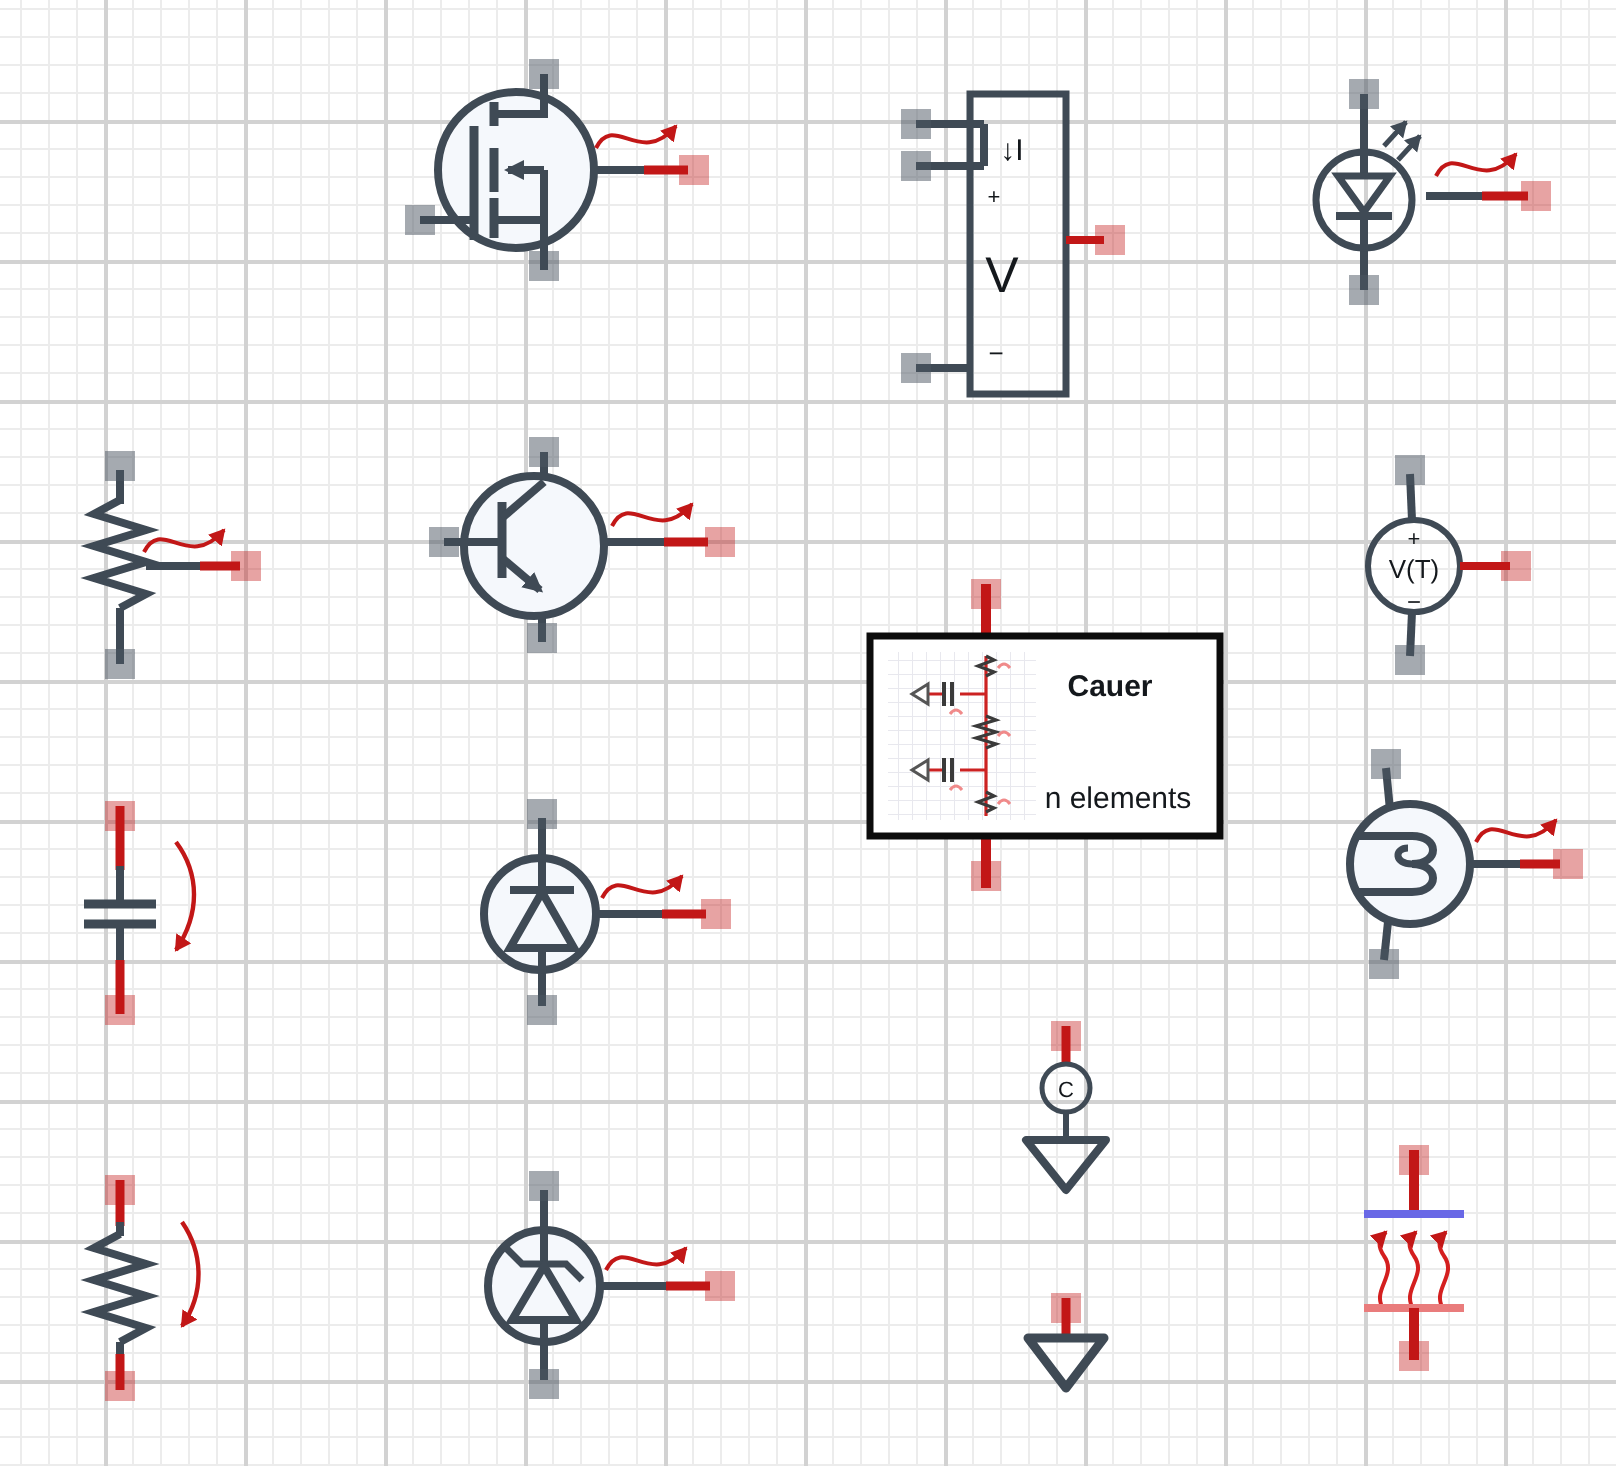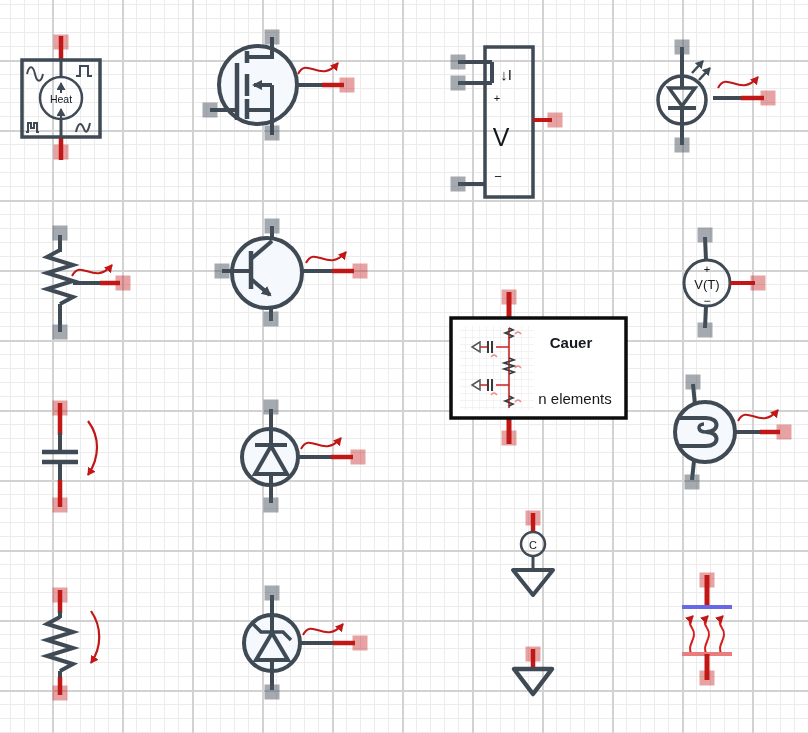--- a/index.html
+++ b/index.html
@@ -36,39 +36,20 @@
       <path d="M0,0 L8,4.5 L0,9 Z" fill="#3f4a55"></path>
     </marker>
     <marker id="mdl" markerUnits="userSpaceOnUse" markerWidth="13" markerHeight="13" refX="8" refY="5" orient="auto">
       <path d="M0,0 L10,5 L0,10 Z" fill="#3f4a55"></path>
     </marker>
   </defs>
 </svg>
 
 <div class="canvas">
 
-  <div class="comp" style="left:16px;top:30px">
-    <svg width="90" height="132" viewBox="0 0 90 132">
-      <line class="rd" x1="45" y1="6" x2="45" y2="30" stroke-width="4.5"></line>
-      <rect class="rpad" x="37.5" y="4.5" width="15" height="15"></rect>
-      <line class="rd" x1="45" y1="107" x2="45" y2="130" stroke-width="4.5"></line>
-      <rect class="rpad" x="37.5" y="114.5" width="15" height="15"></rect>
-      <rect x="6" y="30" width="78" height="77" fill="#ffffff" class="dk" stroke-width="3.5"></rect>
-      <line class="dk" x1="45" y1="30" x2="45" y2="48" stroke-width="3"></line>
-      <line class="dk" x1="45" y1="89" x2="45" y2="107" stroke-width="3"></line>
-      <circle cx="45" cy="68" r="21" fill="#ffffff" class="dk" stroke-width="2.5"></circle>
-      <path class="dk" d="M45,63 L45,53" stroke-width="2" marker-end="url(#md)"></path>
-      <path class="dk" d="M45,89 L45,79" stroke-width="2" marker-end="url(#md)"></path>
-      <text x="45" y="72.5" font-size="10.5" text-anchor="middle">Heat</text>
-      <path class="dk" d="M11,44 c2,-9 6,-9 8,0 c2,9 6,9 8,0" stroke-width="2"></path>
-      <path class="dk" d="M60,46 h4 v-10 h8 v10 h4" stroke-width="2"></path>
-      <path class="dk" d="M10,102 h2 v-9 h3 v5 h3 v-5 h3 v9 h2" stroke-width="2"></path>
-      <path class="dk" d="M60,102 c2,-9 5,-11 8,-3 c2,5 4,3 6,-6" stroke-width="2"></path>
-    </svg>
-  </div>
 
   <div class="comp" style="left:196px;top:26px">
     <svg width="168" height="122" viewBox="0 0 168 122">
       <line class="dk" x1="76" y1="11" x2="76" y2="24" stroke-width="4"></line>
       <rect class="gpad" x="68.5" y="3.5" width="15" height="15"></rect>
       <line class="dk" x1="76" y1="96" x2="76" y2="109" stroke-width="4"></line>
       <rect class="gpad" x="68.5" y="99.5" width="15" height="15"></rect>
       <line class="dk" x1="14" y1="84" x2="26" y2="84" stroke-width="4"></line>
       <rect class="gpad" x="6.5" y="76.5" width="15" height="15"></rect>
       <circle cx="62" cy="59" r="39" class="dk lfill" stroke-width="4"></circle>
@@ -170,21 +151,21 @@
       <rect class="gpad" x="37.5" y="100.5" width="15" height="15"></rect>
       <circle cx="47" cy="61" r="23" fill="#ffffff" class="dk" stroke-width="3"></circle>
       <text x="47" y="51" font-size="11" text-anchor="middle">+</text>
       <text x="47" y="67" font-size="13" text-anchor="middle">V(T)</text>
       <text x="47" y="83" font-size="12" text-anchor="middle">−</text>
       <line class="rd" x1="70" y1="61" x2="95" y2="61" stroke-width="4"></line>
       <rect class="rpad" x="90.5" y="53.5" width="15" height="15"></rect>
     </svg>
   </div>
 
-  <div class="comp" style="left:444px;top:288px">
+  <div class="comp" style="left:428px;top:288px">
     <svg width="190" height="162" viewBox="0 0 190 162">
       <defs>
         <pattern id="cgrid" width="7" height="7" patternUnits="userSpaceOnUse">
           <path d="M7,0 H0 V7" fill="none" stroke="#e8e8ee" stroke-width="1"></path>
         </pattern>
       </defs>
       <line class="rd" x1="65" y1="4" x2="65" y2="30" stroke-width="5"></line>
       <rect class="rpad" x="57.5" y="1.5" width="15" height="15"></rect>
       <line class="rd" x1="65" y1="130" x2="65" y2="156" stroke-width="5"></line>
       <rect class="rpad" x="57.5" y="142.5" width="15" height="15"></rect>

